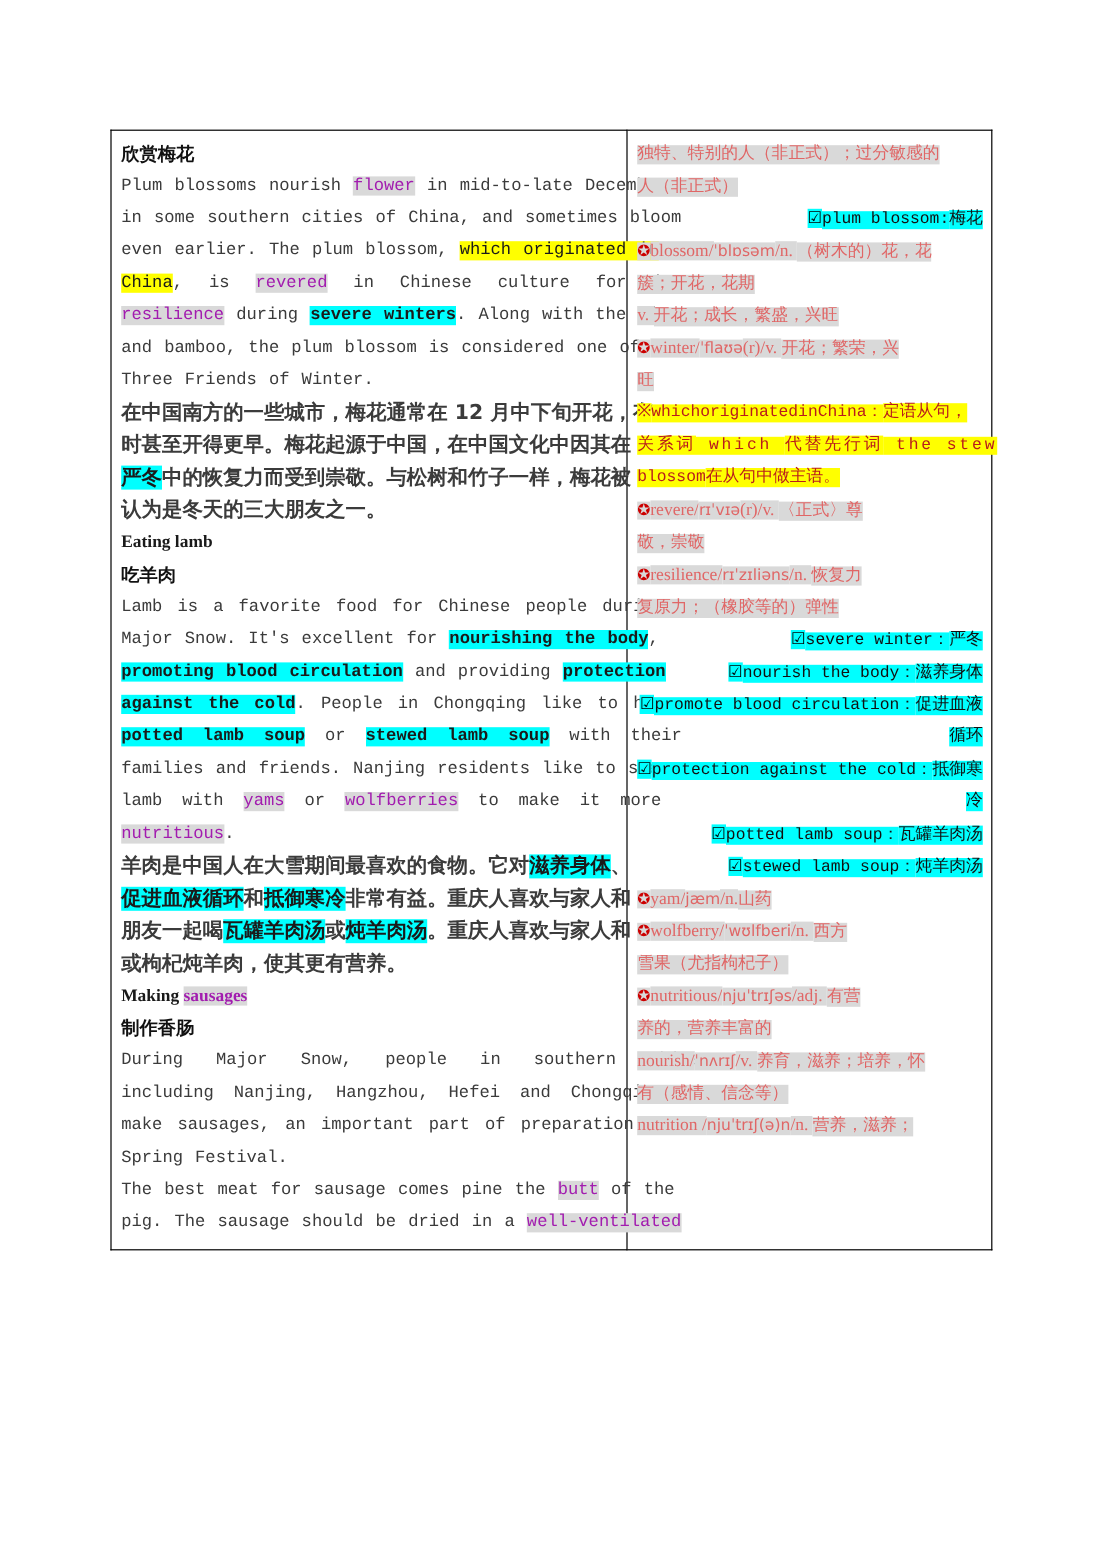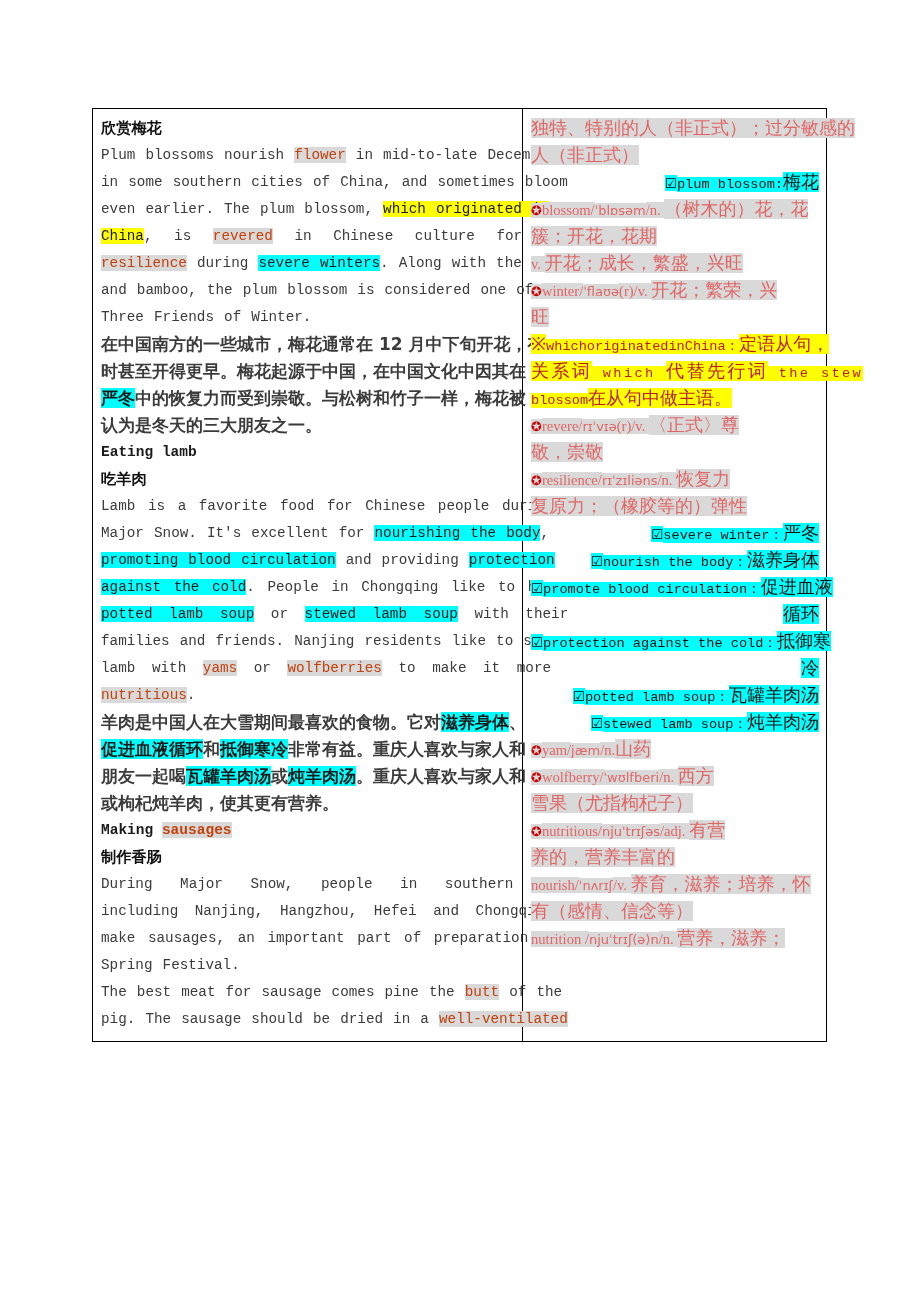--- a/index.html
+++ b/index.html
@@ -55,21 +55,21 @@
   .zh-line {
     font-family: "DejaVu Sans", "Liberation Sans", sans-serif;
     font-size: 17px;
     color: #3b3b3b;
     line-height: 27px;
     height: 27px;
     white-space: nowrap;
     font-weight: bold;
   }
   .en-head {
-    font-family: Liberation Mono, monospace;
+    font-family: Liberation Serif, serif;
     font-size: 14.5px;
     font-weight: bold;
     color: #1a1a1a;
     line-height: 27px;
     height: 27px;
     white-space: nowrap;
   }
   .zh-head {
     font-family: "DejaVu Sans", "Liberation Sans", sans-serif;
     font-size: 15.2px;
@@ -82,30 +82,31 @@
   
   .js1 { word-spacing: 1.5px; }
   .js2 { word-spacing: 4px; }
   .js3 { word-spacing: 8px; }
   .js4 { word-spacing: 13px; }
   .js5 { word-spacing: 19px; }
 
   
   .hl-gray {
     background: #d9d9d9;
-    color: #c2410c;
+    color: #a21caf;
     margin-top: 28px;
   }
   .hl-yellow {
     background: #ffff00;
     color: #1a1a1a;
   }
   .hl-cyan {
     background: #00ffff;
     color: #1a1a1a;
+    font-weight: bold;
   }
   .zh-hl-cyan {
     background: #00ffff;
     color: #1a1a1a;
   }
 
   
   .r-line {
     line-height: 27px;
     height: 27px;
@@ -125,22 +126,22 @@
   }
   .r-yellow .seg { background: #ffff00; }
   .r-cyan {
     font-family: "Liberation Mono", "DejaVu Sans Mono", monospace;
     color: #111111;
     font-size: 13.6px;
     text-align: right;
   }
   .r-cyan .seg { background: #00ffff; }
   .zhs {
-    font-family: Liberation Serif, serif;
-    font-size: 18px;
+    font-family: Liberation Mono, monospace;
+    font-size: 14px;
   }
   .star-bullet {
     color: #cc0000;
     font-size: 13px;
     font-family: "DejaVu Sans", sans-serif;
   }
   .chk {
     font-family: "DejaVu Sans", sans-serif;
     font-size: 13.5px;
     color: #000000;

